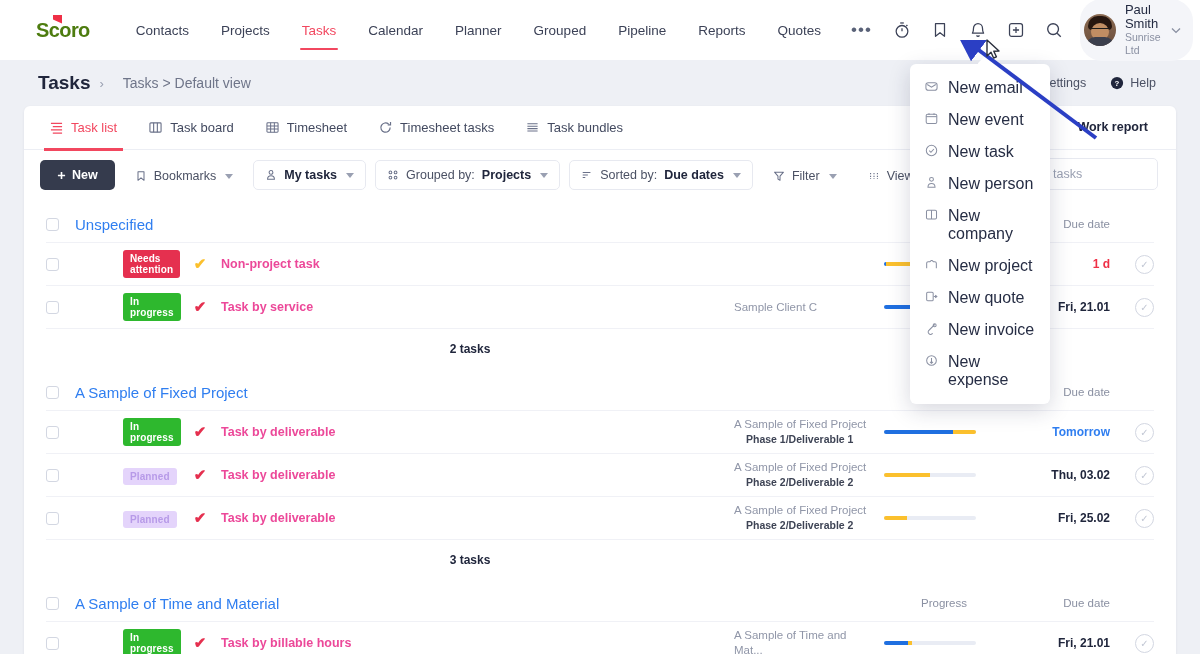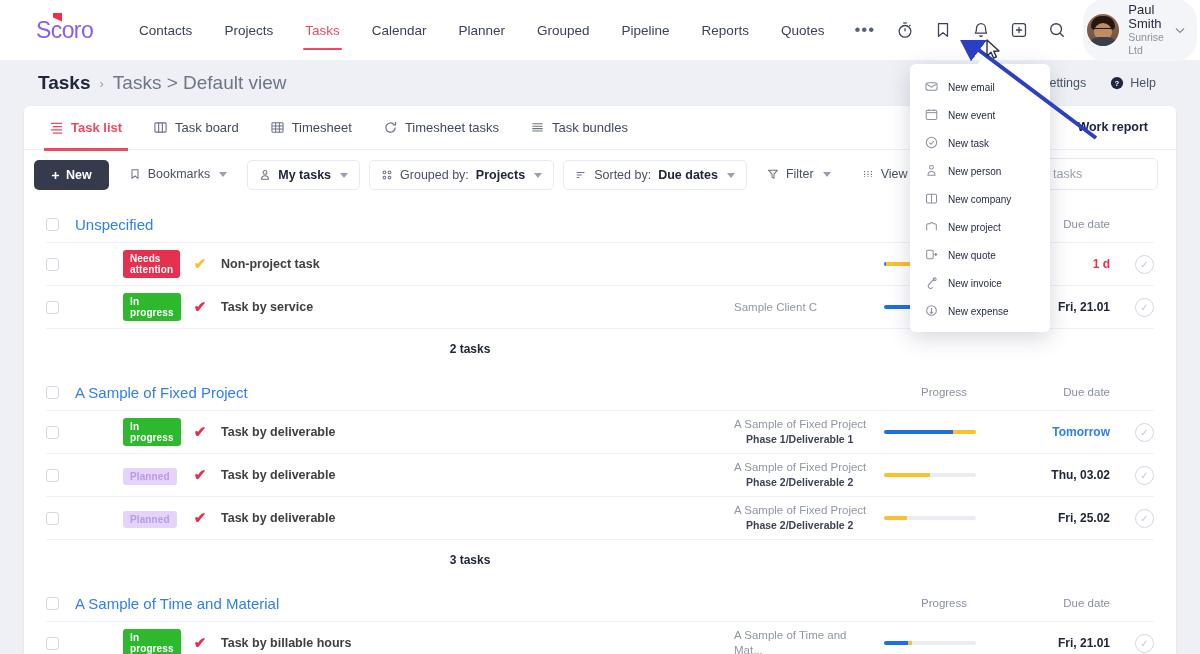--- a/index.html
+++ b/index.html
@@ -12,21 +12,21 @@
   #root { position: relative; width: 1200px; height: 654px; background: #eef0f5; }
 
   
   .topnav {
     position: absolute; left: 0; top: 0; width: 1200px; height: 60px;
     background: #fff; display: flex; align-items: center;
     padding: 0 18px 0 36px; z-index: 30;
   }
   .logo { display: flex; align-items: baseline; position: relative; margin-right: 30px; }
   .logo-text {
-    font-size: 23px; font-weight: 400; color: #8b5cf6; letter-spacing: -0.6px;
+    font-size: 20px; font-weight: 700; color: #4d7c0f; letter-spacing: -0.6px;
   }
   .logo-flag {
     position: absolute; left: 17px; top: -4px; width: 9px; height: 9px;
     background: #ef2f46; clip-path: polygon(0 0, 100% 0, 100% 100%, 0 55%);
   }
   .navlinks { display: flex; align-items: center; height: 60px; }
   .navlink {
     font-size: 13.5px; color: #3c4257; padding: 0 16px; height: 60px;
     display: flex; align-items: center; position: relative; cursor: pointer;
   }
@@ -56,45 +56,45 @@
   .avatar .body { position:absolute; left:2px; bottom:0; width:28px; height:9px; background:#3b3f4d; border-radius:10px 10px 0 0; }
   .uname { font-size: 13px; color: #242b42; line-height: 14px; }
   .ucomp { font-size: 10.5px; color: #8a90a2; line-height: 13px; }
   .chev { color: #8a90a2; font-size: 10px; margin-left: 2px; }
 
   
   .page-wrap { position: absolute; left: 24px; top: 60px; right: 24px; bottom: 0; }
   .page-head { display: flex; align-items: center; height: 46px; padding: 0 14px; }
   .page-title { font-size: 19px; font-weight: 700; color: #20263c; }
   .bc-sep { color: #9aa0b2; font-size: 13px; margin: 0 9px; }
-  .bc-path { font-size: 19px; color: #6f7589; }
+  .bc-path { font-size: 14px; color: #6f7589; margin-left: 10px; }
   .head-right { margin-left: auto; display: flex; align-items: center; gap: 24px; padding-right: 6px; }
   .head-link { font-size: 12.5px; color: #4b5164; cursor: pointer; }
   .help-wrap { display: flex; align-items: center; gap: 6px; cursor: pointer; }
 
   .card {
     background: #fff; border-radius: 6px 6px 0 0;
     height: 100%; box-shadow: 0 1px 3px rgba(20,30,60,.07);
     position: relative; overflow: hidden;
   }
   .tabs { display: flex; align-items: center; height: 44px; padding: 0 10px; border-bottom: 1px solid #eceef4; position: relative; }
   .tab {
     display: flex; align-items: center; gap: 8px; font-size: 13px; color: #434a60;
     padding: 0 16px; height: 44px; cursor: pointer; position: relative;
   }
-  .tab.active { color: #f2475f; font-weight: 700; }
+  .tab.active { color: #f2475f; font-weight: 400; }
   .tab.active::after {
     content:""; position: absolute; left: 10px; right: 10px; bottom: -1px; height: 2.5px; background: #f2475f;
   }
   .work-report {
     position: absolute; right: 14px; top: 7px; font-size: 12.5px; font-weight: 700;
     color: #20263c; background: #fff; padding: 7px 14px; border-radius: 5px; cursor: pointer;
   }
 
-  .toolbar { display: flex; align-items: flex-start; gap: 9px; padding: 10px 10px; position: relative; }
+  .toolbar { display: flex; align-items: flex-end; gap: 9px; padding: 10px 16px; position: relative; }
   .btn-new {
     background: #353b4d; color: #fff; font-size: 12.5px; font-weight: 700;
     border-radius: 5px; padding: 8px 17px; display: flex; align-items: center; gap: 6px; cursor: pointer;
   }
   .chipbtn {
     display: flex; align-items: center; gap: 7px; font-size: 12.5px; color: #4b5164;
     background: #fff; border-radius: 5px; padding: 7px 11px; cursor: pointer;
   }
   .chipbtn.framed { border: 1px solid #e7e9f0; }
   .chipbtn b { color: #20263c; font-weight: 700; }
@@ -125,21 +125,21 @@
   }
   .cb.grp { margin-left: 0; }
   .status {
     margin-left: 16px; width: 104px; flex: none;
   }
   .badge {
     display: inline-block; font-size: 10px; font-weight: 700; color: #fff;
     padding: 3px 7px; border-radius: 3px; letter-spacing: .1px; margin-left: 48px;
   }
   .prio { width: 42px; text-align: center; flex: none; font-size: 15px; font-weight: 700; }
-  .tname { font-size: 12.5px; font-weight: 700; color: #404040; cursor: pointer; flex: 1; }
+  .tname { font-size: 12.5px; font-weight: 700; color: #ec4899; cursor: pointer; flex: 1; }
   .client {
     width: 150px; flex: none; font-size: 11.5px; color: #9096a8; text-align: left;
     line-height: 15px; padding-right: 8px;
   }
   .client .sub { font-size: 10.5px; color: #3e4455; font-weight: 700; margin-left: 12px; }
   .bar-cell { width: 120px; flex: none; display: flex; align-items: center; }
   .bar { width: 92px; height: 4px; border-radius: 3px; background: #e9ecf4; display: flex; overflow: hidden; }
   .bar .seg-blue { background: #1f6fe0; height: 100%; }
   .bar .seg-yellow { background: #fbc02d; height: 100%; }
   .due { width: 112px; flex: none; text-align: right; font-size: 12px; font-weight: 700; color: #20263c; padding-right: 6px; }
@@ -159,22 +159,22 @@
   .dropdown {
     position: absolute; left: 910px; top: 64px; width: 140px;
     background: #fff; border-radius: 6px; box-shadow: 0 6px 22px rgba(25,35,70,.18);
     padding: 8px 0; z-index: 50;
   }
   .dropdown::before {
     content: ""; position: absolute; top: -7px; left: 70px; width: 14px; height: 14px;
     background: #fff; transform: rotate(45deg); border-radius: 2px;
   }
   .ditem {
-    display: flex; align-items: flex-end; gap: 10px; padding: 7px 14px;
-    font-size: 10px; color: #262d44; cursor: pointer; position: relative;
+    display: flex; align-items: flex-start; gap: 10px; padding: 7px 14px;
+    font-size: 16px; color: #262d44; cursor: pointer; position: relative;
   }
   .dicon { width: 14px; height: 14px; color: #8a90a2; display: flex; align-items: center; justify-content: center; flex: none; }
 
   
   .arrow-svg { position: absolute; left: 960px; top: 40px; z-index: 60; pointer-events: none; }
   
   .cursor { position: absolute; left: 983px; top: 38px; z-index: 61; pointer-events: none; }
   svg { display: block; }
 </style>
 </head>

